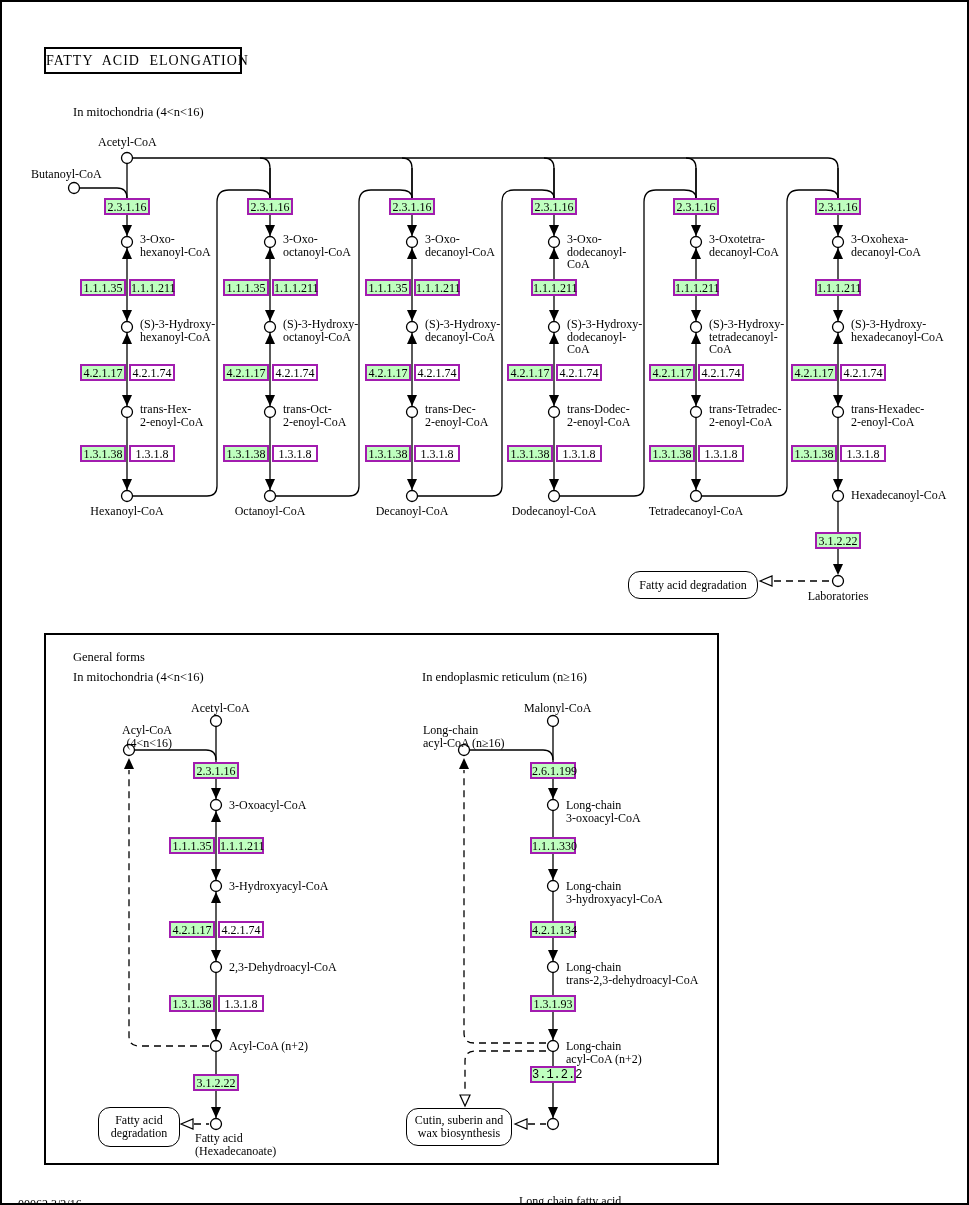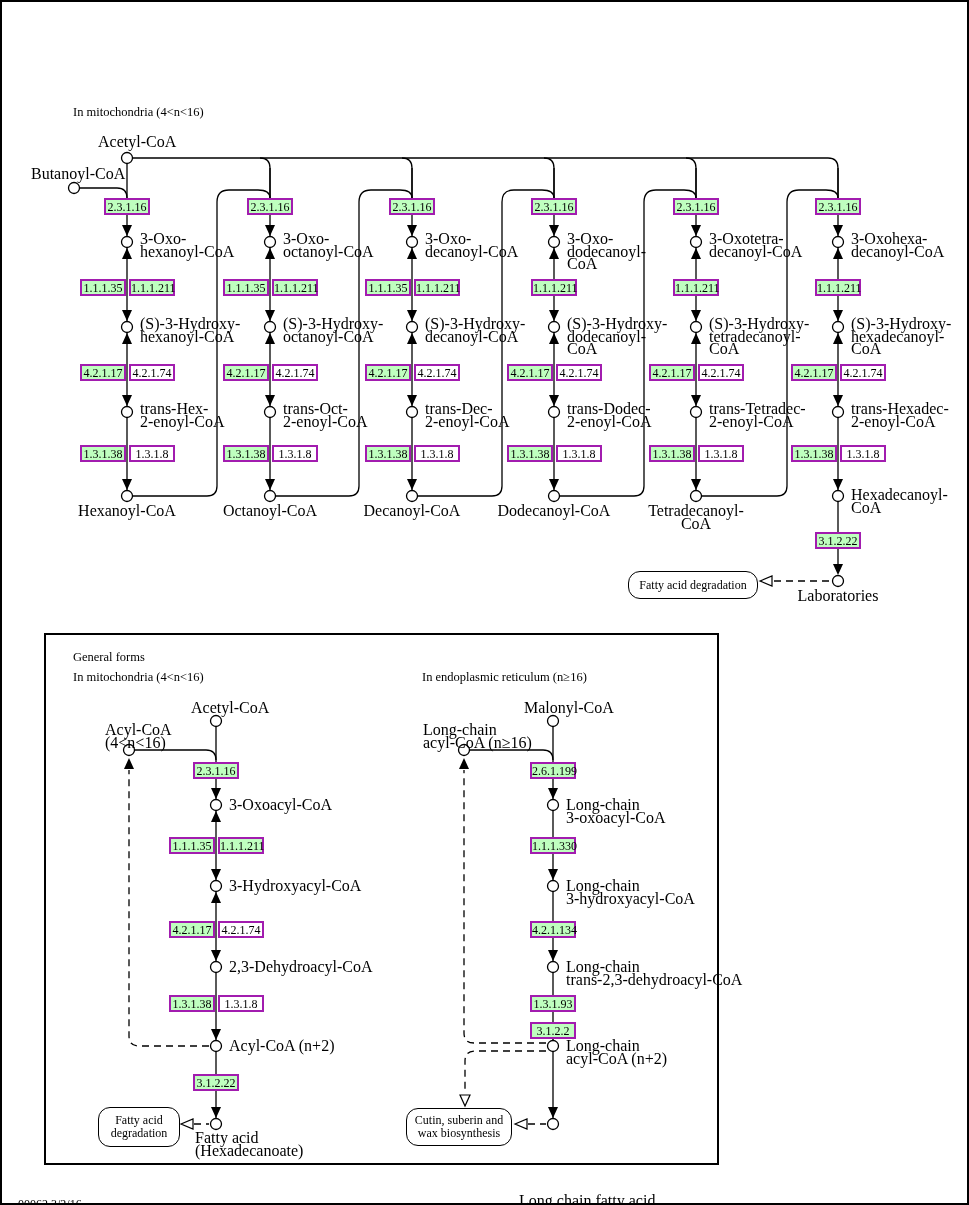--- a/index.html
+++ b/index.html
@@ -1,19 +1,19 @@
 <!DOCTYPE html>
 <html><head>
 <meta charset="utf-8">
 <style>
   html,body{margin:0;padding:0;background:#fff;}
   .page{position:relative;width:969px;height:1205px;border:2px solid #000;box-sizing:border-box;
         background:#fff;font-family:"Liberation Serif",serif;color:#000;overflow:hidden;}
   svg.wires{position:absolute;left:0;top:0;}
-  .lbl{position:absolute;font-size:16px;line-height:12.5px;white-space:pre-line;}
+  .lbl{position:absolute;font-size:12px;line-height:12.5px;white-space:pre-line;}
   .lbl.c{text-align:center;}
   .ctx{position:absolute;font-size:12.5px;white-space:nowrap;}
   .ec{position:absolute;width:46px;height:17px;box-sizing:border-box;border:2px solid #a21caf;
       background:#fff;font-size:12px;line-height:15px;text-align:center;white-space:nowrap;}
   .ec.g{background:#BFFFBF;}
   .titlebox{position:absolute;left:42px;top:45px;width:198px;height:27px;box-sizing:border-box;
       border:2px solid #000;text-align:center;font-size:14px;line-height:23px;
       letter-spacing:1px;word-spacing:5px;white-space:nowrap;}
   .rbox{position:absolute;box-sizing:border-box;border:1px solid #000;border-radius:12px;
       background:#fff;text-align:center;font-size:12px;line-height:13px;white-space:pre-line;}
@@ -170,20 +170,21 @@
       <circle cx="551" cy="719" r="5.5"></circle>
         <circle cx="462" cy="748" r="5.5"></circle>
       <circle cx="551" cy="803" r="5.5"></circle>
         <circle cx="551" cy="884" r="5.5"></circle>
         <circle cx="551" cy="965" r="5.5"></circle>
         <circle cx="551" cy="1044" r="5.5"></circle>
         <circle cx="551" cy="1122" r="5.5"></circle>
     </g>
   </svg>
 
+  <div class="titlebox">FATTY  ACID  ELONGATION</div>
   <div class="ctx" style="left:71px;top:103px;">In mitochondria (4&lt;n&lt;16)</div>
   <div class="lbl" style="left:96px;top:134px;">Acetyl-CoA</div>
   <div class="lbl" style="left:29px;top:166px;">Butanoyl-CoA</div>
 
   <div class="ec g" style="left:102px;top:196px;">2.3.1.16</div>
   <div class="lbl" style="left:138px;top:231px;">3-Oxo-
 hexanoyl-CoA</div>
   <div class="ec g" style="left:78px;top:277px;">1.1.1.35</div>
   <div class="ec g" style="left:127px;top:277px;">1.1.1.211</div>
   <div class="lbl" style="left:138px;top:316px;">(S)-3-Hydroxy-
@@ -274,21 +275,21 @@
   <div class="ec g" style="left:813px;top:530px;">3.1.2.22</div>
   <div class="lbl c" style="left:776px;top:588px;width:120px;">Laboratories</div>
   <div class="rbox" style="left:626px;top:569px;width:130px;height:28px;line-height:26px;">Fatty acid degradation</div>
 
   <div class="panel"></div>
   <div class="ctx" style="left:71px;top:648px;">General forms</div>
   <div class="ctx" style="left:71px;top:668px;">In mitochondria (4&lt;n&lt;16)</div>
   <div class="ctx" style="left:420px;top:668px;">In endoplasmic reticulum (n≥16)</div>
 
   <div class="lbl" style="left:189px;top:700px;">Acetyl-CoA</div>
-  <div class="lbl" style="left:103px;top:722px;">Acyl-CoA
+  <div class="lbl" style="left:120px;top:722px;text-align:right;">Acyl-CoA
 (4&lt;n&lt;16)</div>
   <div class="ec g" style="left:191px;top:760px;">2.3.1.16</div>
   <div class="lbl" style="left:227px;top:797px;">3-Oxoacyl-CoA</div>
   <div class="ec g" style="left:167px;top:835px;">1.1.1.35</div>
   <div class="ec g" style="left:216px;top:835px;">1.1.1.211</div>
   <div class="lbl" style="left:227px;top:878px;">3-Hydroxyacyl-CoA</div>
   <div class="ec g" style="left:167px;top:919px;">4.2.1.17</div>
   <div class="ec" style="left:216px;top:919px;">4.2.1.74</div>
   <div class="lbl" style="left:227px;top:959px;">2,3-Dehydroacyl-CoA</div>
   <div class="ec g" style="left:167px;top:993px;">1.3.1.38</div>
@@ -308,20 +309,20 @@
 3-oxoacyl-CoA</div>
   <div class="ec g" style="left:528px;top:835px;">1.1.1.330</div>
   <div class="lbl" style="left:564px;top:878px;">Long-chain
 3-hydroxyacyl-CoA</div>
   <div class="ec g" style="left:528px;top:919px;">4.2.1.134</div>
   <div class="lbl" style="left:564px;top:959px;">Long-chain
 trans-2,3-dehydroacyl-CoA</div>
   <div class="ec g" style="left:528px;top:993px;">1.3.1.93</div>
   <div class="lbl" style="left:564px;top:1038px;">Long-chain
 acyl-CoA (n+2)</div>
-  <div class="ec g" style="left:528px;top:1020px;">3.1.2.2</div>
+  <div class="ec g" style="left:528px;top:1064px;font-family:Liberation Mono, monospace;">3.1.2.2</div>
   <div class="lbl" style="left:517px;top:1193px;">Long chain fatty acid</div>
   <div class="rbox" style="left:404px;top:1106px;width:106px;height:38px;padding-top:5px;">Cutin, suberin and
 wax biosynthesis</div>
 
   <div class="foot" style="left:16px;top:1175px;">00062 3/2/16</div>
   <div class="foot" style="left:16px;top:1187px;">(c) Kanehisa Laboratories</div>
 </div>
 
 </body></html>

